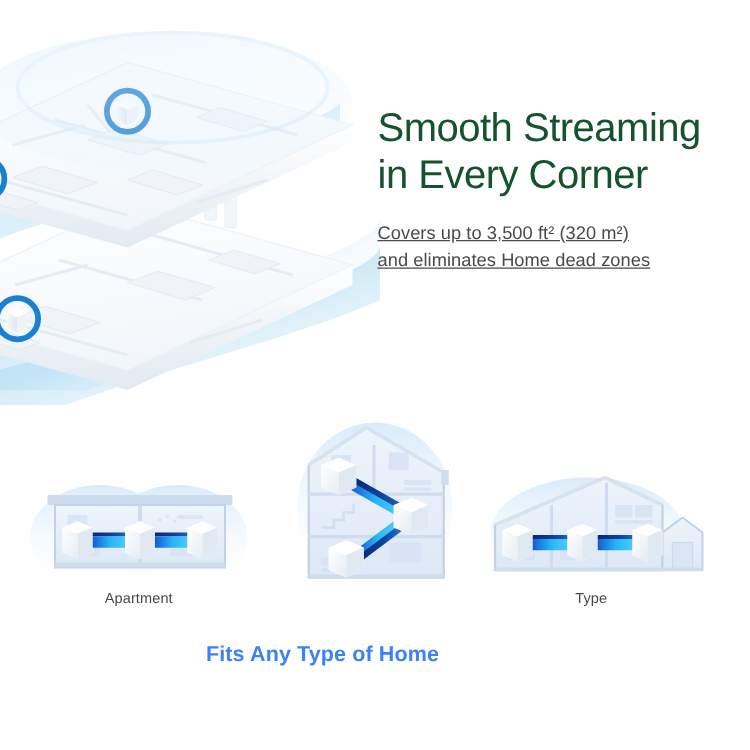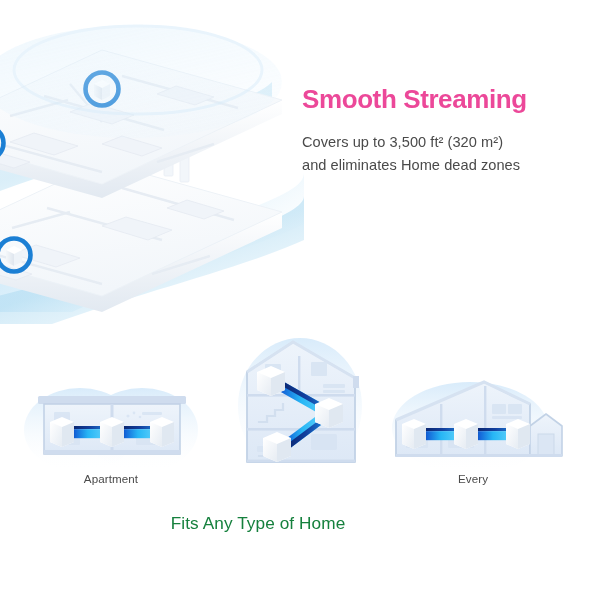--- a/index.html
+++ b/index.html
@@ -17,32 +17,33 @@
 
   #floorplan-art {
     position:absolute; left:-48px; top:12px;
     width:352px; height:312px;
   }
 
   #headline-block {
     position:absolute; left:302px; top:84px; width:280px;
   }
   .headline {
-    font-size:26px;
-    font-weight:bold;
-    color:#ec4899;
+    font-size:32px;
+    font-weight:normal;
+    color:#14532d;
     line-height:1.17;
     letter-spacing:-0.4px;
   }
   .subhead {
     margin-top:17px;
     font-size:14.6px;
     color:#4a4a4a;
     line-height:1.52;
     letter-spacing:0.05px;
+    text-decoration:underline;
   }
 
   
   #home-types {
     position:absolute; left:0; top:334px; width:600px; height:170px;padding-left:39px;
   }
   .home-card {
     position:absolute;
     top:0;
     width:186px;
@@ -61,22 +62,23 @@
     font-size:11.6px;
     color:#4a4a4a;
     letter-spacing:0.1px;
   }
 
   #footer-caption {
     position:absolute;
     left:0; top:513px; width:516px;
     text-align:center;
     font-size:17.2px;
-    color:#15803d;
+    color:#3b82f6;
     letter-spacing:0.1px;
+    font-weight:bold;
   }
 </style>
 </head>
 <body>
 
 <div id="hero">
 
   <svg id="floorplan-art" viewBox="0 0 352 312" aria-hidden="true">
     <defs>
       <linearGradient id="waveG" x1="0" y1="0" x2="1" y2="1">
@@ -190,20 +192,21 @@
 
     <g opacity="0.62">
       <ellipse cx="180" cy="70" rx="150" ry="56" fill="url(#domeG)"></ellipse>
       <ellipse cx="186" cy="58" rx="124" ry="44" fill="none" stroke="#dceefb" stroke-width="3"></ellipse>
     </g>
   </svg>
 
   <div id="headline-block">
     <div class="headline">
       <span>Smooth Streaming</span><br>
+      <span>in Every Corner</span>
     </div>
     <div class="subhead">
       <span>Covers up to 3,500 ft² (320 m²)</span><br>
       <span>and eliminates Home dead zones</span>
     </div>
   </div>
 </div>
 
 <div id="home-types">
 
@@ -388,17 +391,17 @@
         <path d="M 74 90 L 86 85 L 98 90 L 98 110 L 86 115 L 74 110 Z" fill="#ffffff"></path>
         <path d="M 74 90 L 86 95 L 86 115 L 74 110 Z" fill="url(#cubeFace)"></path>
         <path d="M 86 95 L 98 90 L 98 110 L 86 115 Z" fill="#e0e8f1"></path>
       </g>
       <g>
         <path d="M 126 90 L 138 85 L 150 90 L 150 110 L 138 115 L 126 110 Z" fill="#ffffff"></path>
         <path d="M 126 90 L 138 95 L 138 115 L 126 110 Z" fill="url(#cubeFace)"></path>
         <path d="M 138 95 L 150 90 L 150 110 L 138 115 Z" fill="#e0e8f1"></path>
       </g>
     </svg>
-    <div class="home-label">Every</div>
+    <div class="home-label">Type</div>
   </div>
 </div>
 
 <div id="footer-caption">Fits Any Type of Home</div>
 
 </body></html>

